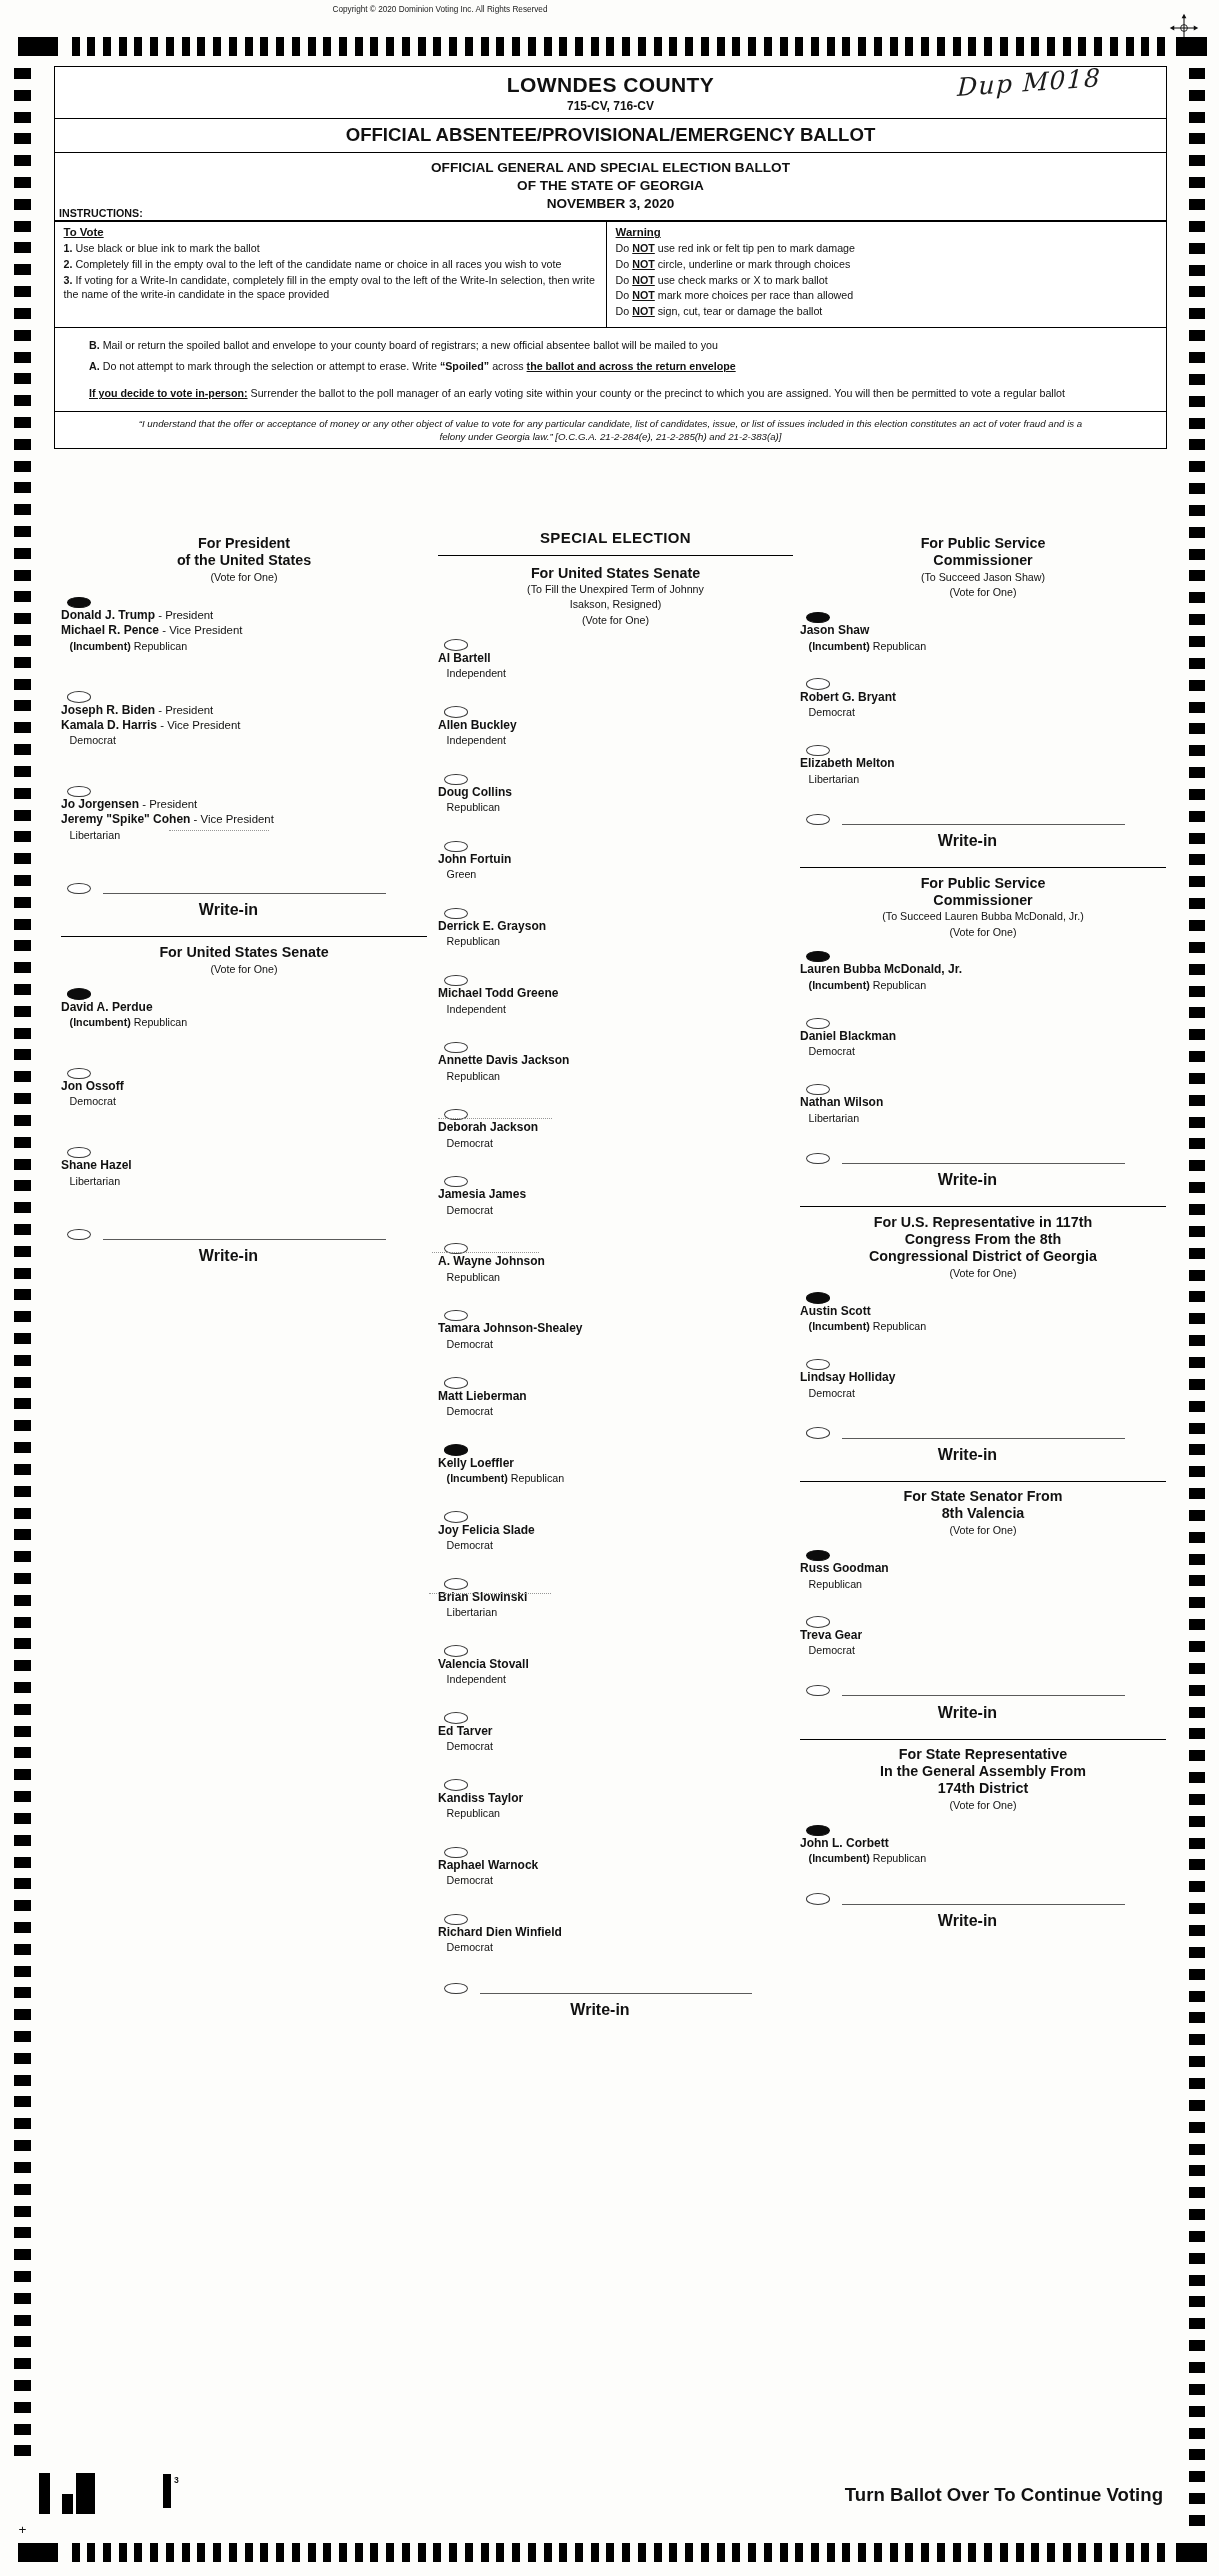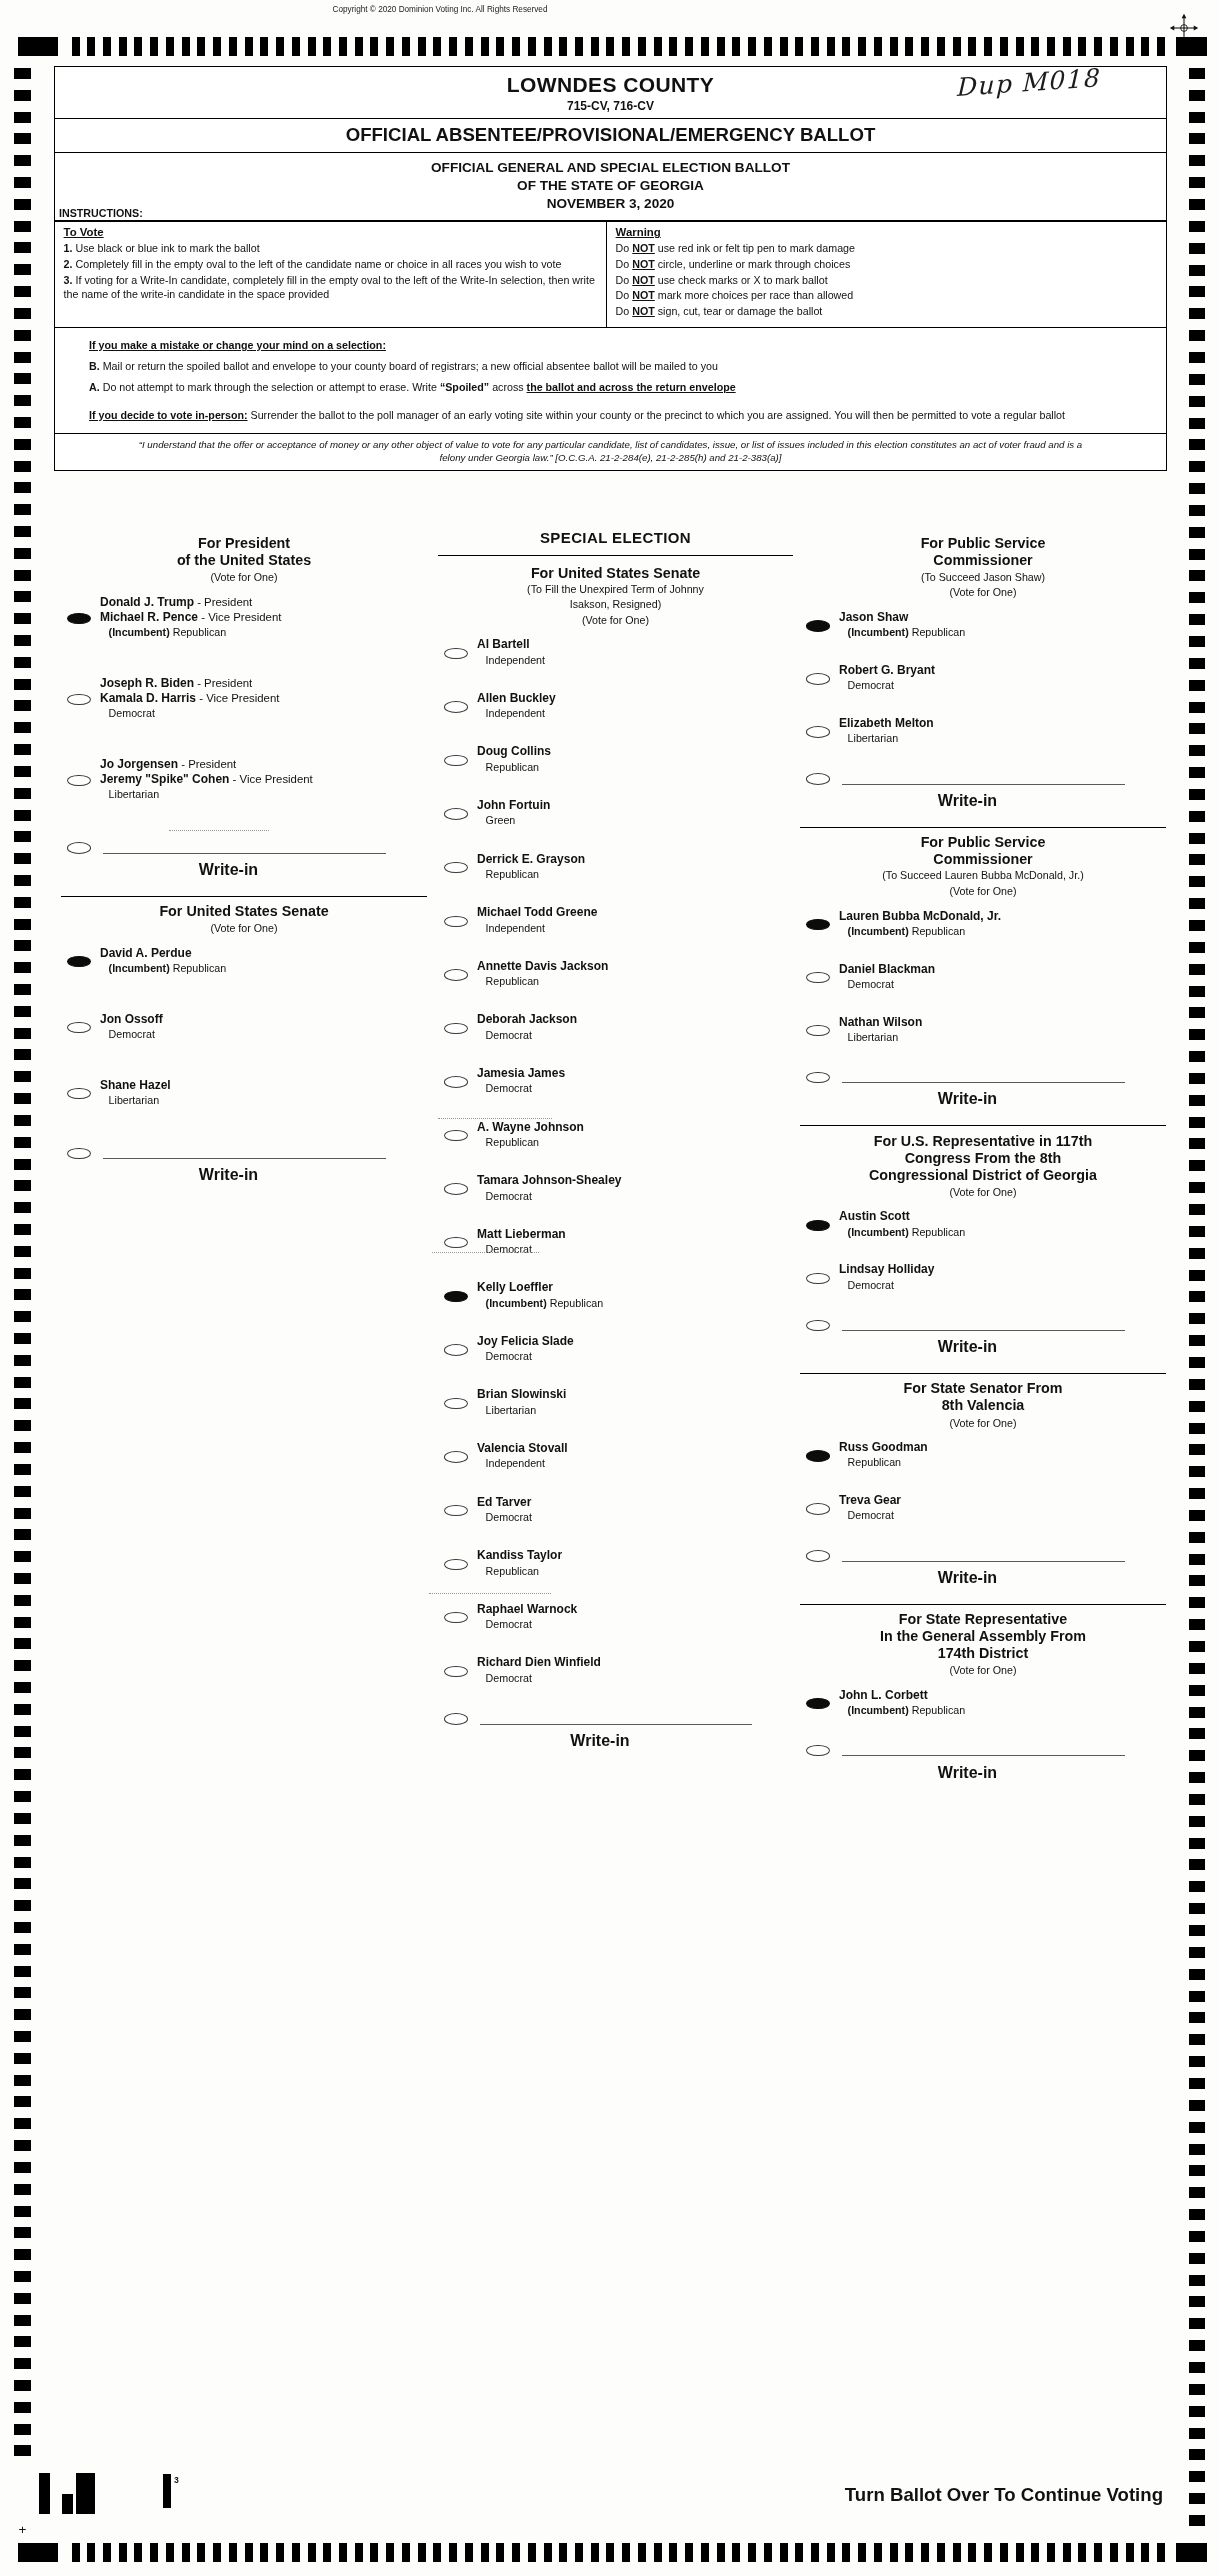--- a/index.html
+++ b/index.html
@@ -53,21 +53,21 @@
   #col-1 { left:438px; width:355px; }
   #col-2 { left:800px; width:366px; }
 
   .banner { font-size:15px; font-weight:bold; text-align:center; padding-bottom:8.6px; border-bottom:1.4px solid #000; margin-bottom:2.9px; letter-spacing:0.4px; }
   .contest { padding-top:6.4px; }
   .contest.ruled { border-top:1.4px solid #000; margin-top:8.6px; }
   .c-title { font-weight:bold; font-size:14.3px; line-height:17px; text-align:center; }
   .c-sub { font-size:10.7px; line-height:13.6px; text-align:center; margin-top:1.4px; }
   .c-vote { font-size:10.7px; text-align:center; margin:2.1px 0 11.4px; }
 
-  .cand { display:flex; align-items:center; }
+  .cand { display:flex; align-items:flex-start;flex-direction:column; }
   .oval { flex:none; width:24px; height:11.4px; border:1.4px solid #3a3a3a; border-radius:50%; margin:2.1px 9.3px 0 5.7px; background:#fff; }
   .oval.filled { background:#0c0c0c; border-color:#0c0c0c; }
   .ctext { flex:1; min-width:0; }
   .nm { font-size:12px; font-weight:bold; line-height:15px; }
   .nm .sfx { font-weight:normal; font-size:11.4px; }
   .party { font-size:10.7px; line-height:13.6px; padding-left:8.6px; margin-top:1.4px; }
 
   .colA .cand { margin-bottom:36px; }
   .colB .cand { margin-bottom:23.6px; }
   .colC .cand { margin-bottom:23px; }
@@ -508,21 +508,20 @@
         <div id="warning-items">
             <div class="instr-item"><span>Do </span><span class="b u">NOT</span><span> use red ink or felt tip pen to mark damage</span></div>
             <div class="instr-item"><span>Do </span><span class="b u">NOT</span><span> circle, underline or mark through choices</span></div>
             <div class="instr-item"><span>Do </span><span class="b u">NOT</span><span> use check marks or X to mark ballot</span></div>
             <div class="instr-item"><span>Do </span><span class="b u">NOT</span><span> mark more choices per race than allowed</span></div>
             <div class="instr-item"><span>Do </span><span class="b u">NOT</span><span> sign, cut, tear or damage the ballot</span></div>
           </div>
       </div>
     </div>
     <div class="mistake" id="mistake-sec">
-        <div class="m-lead"><span class="b u">If you make a mistake or change your mind on a selection:</span></div>
         <div class="m-item"><span class="b">B.</span><span> Mail or return the spoiled ballot and envelope to your county board of registrars; a new official absentee ballot will be mailed to you</span></div>
         <div class="m-item"><span class="b">A.</span><span> Do not attempt to mark through the selection or attempt to erase.  Write </span><span class="b">“Spoiled”</span><span> across </span><span class="b u">the ballot and across the return envelope</span></div>
       </div>
     <div class="inperson" id="inperson-sec"><span class="b u">If you decide to vote in-person:</span><span>  Surrender the ballot to the poll manager of an early voting site within your county or the precinct to which you are assigned.  You will then be permitted to vote a regular ballot</span></div>
     <div class="fineprint">“I understand that the offer or acceptance of money or any other object of value to vote for any particular candidate, list of candidates, issue, or list of issues included in this election constitutes an act of voter fraud and is a felony under Georgia law.” [O.C.G.A. 21-2-284(e), 21-2-285(h) and 21-2-383(a)]</div>
   </div>
 
   <div class="col colA" id="col-0">
       <div class="contest">
         <div class="c-title">For President</div>

